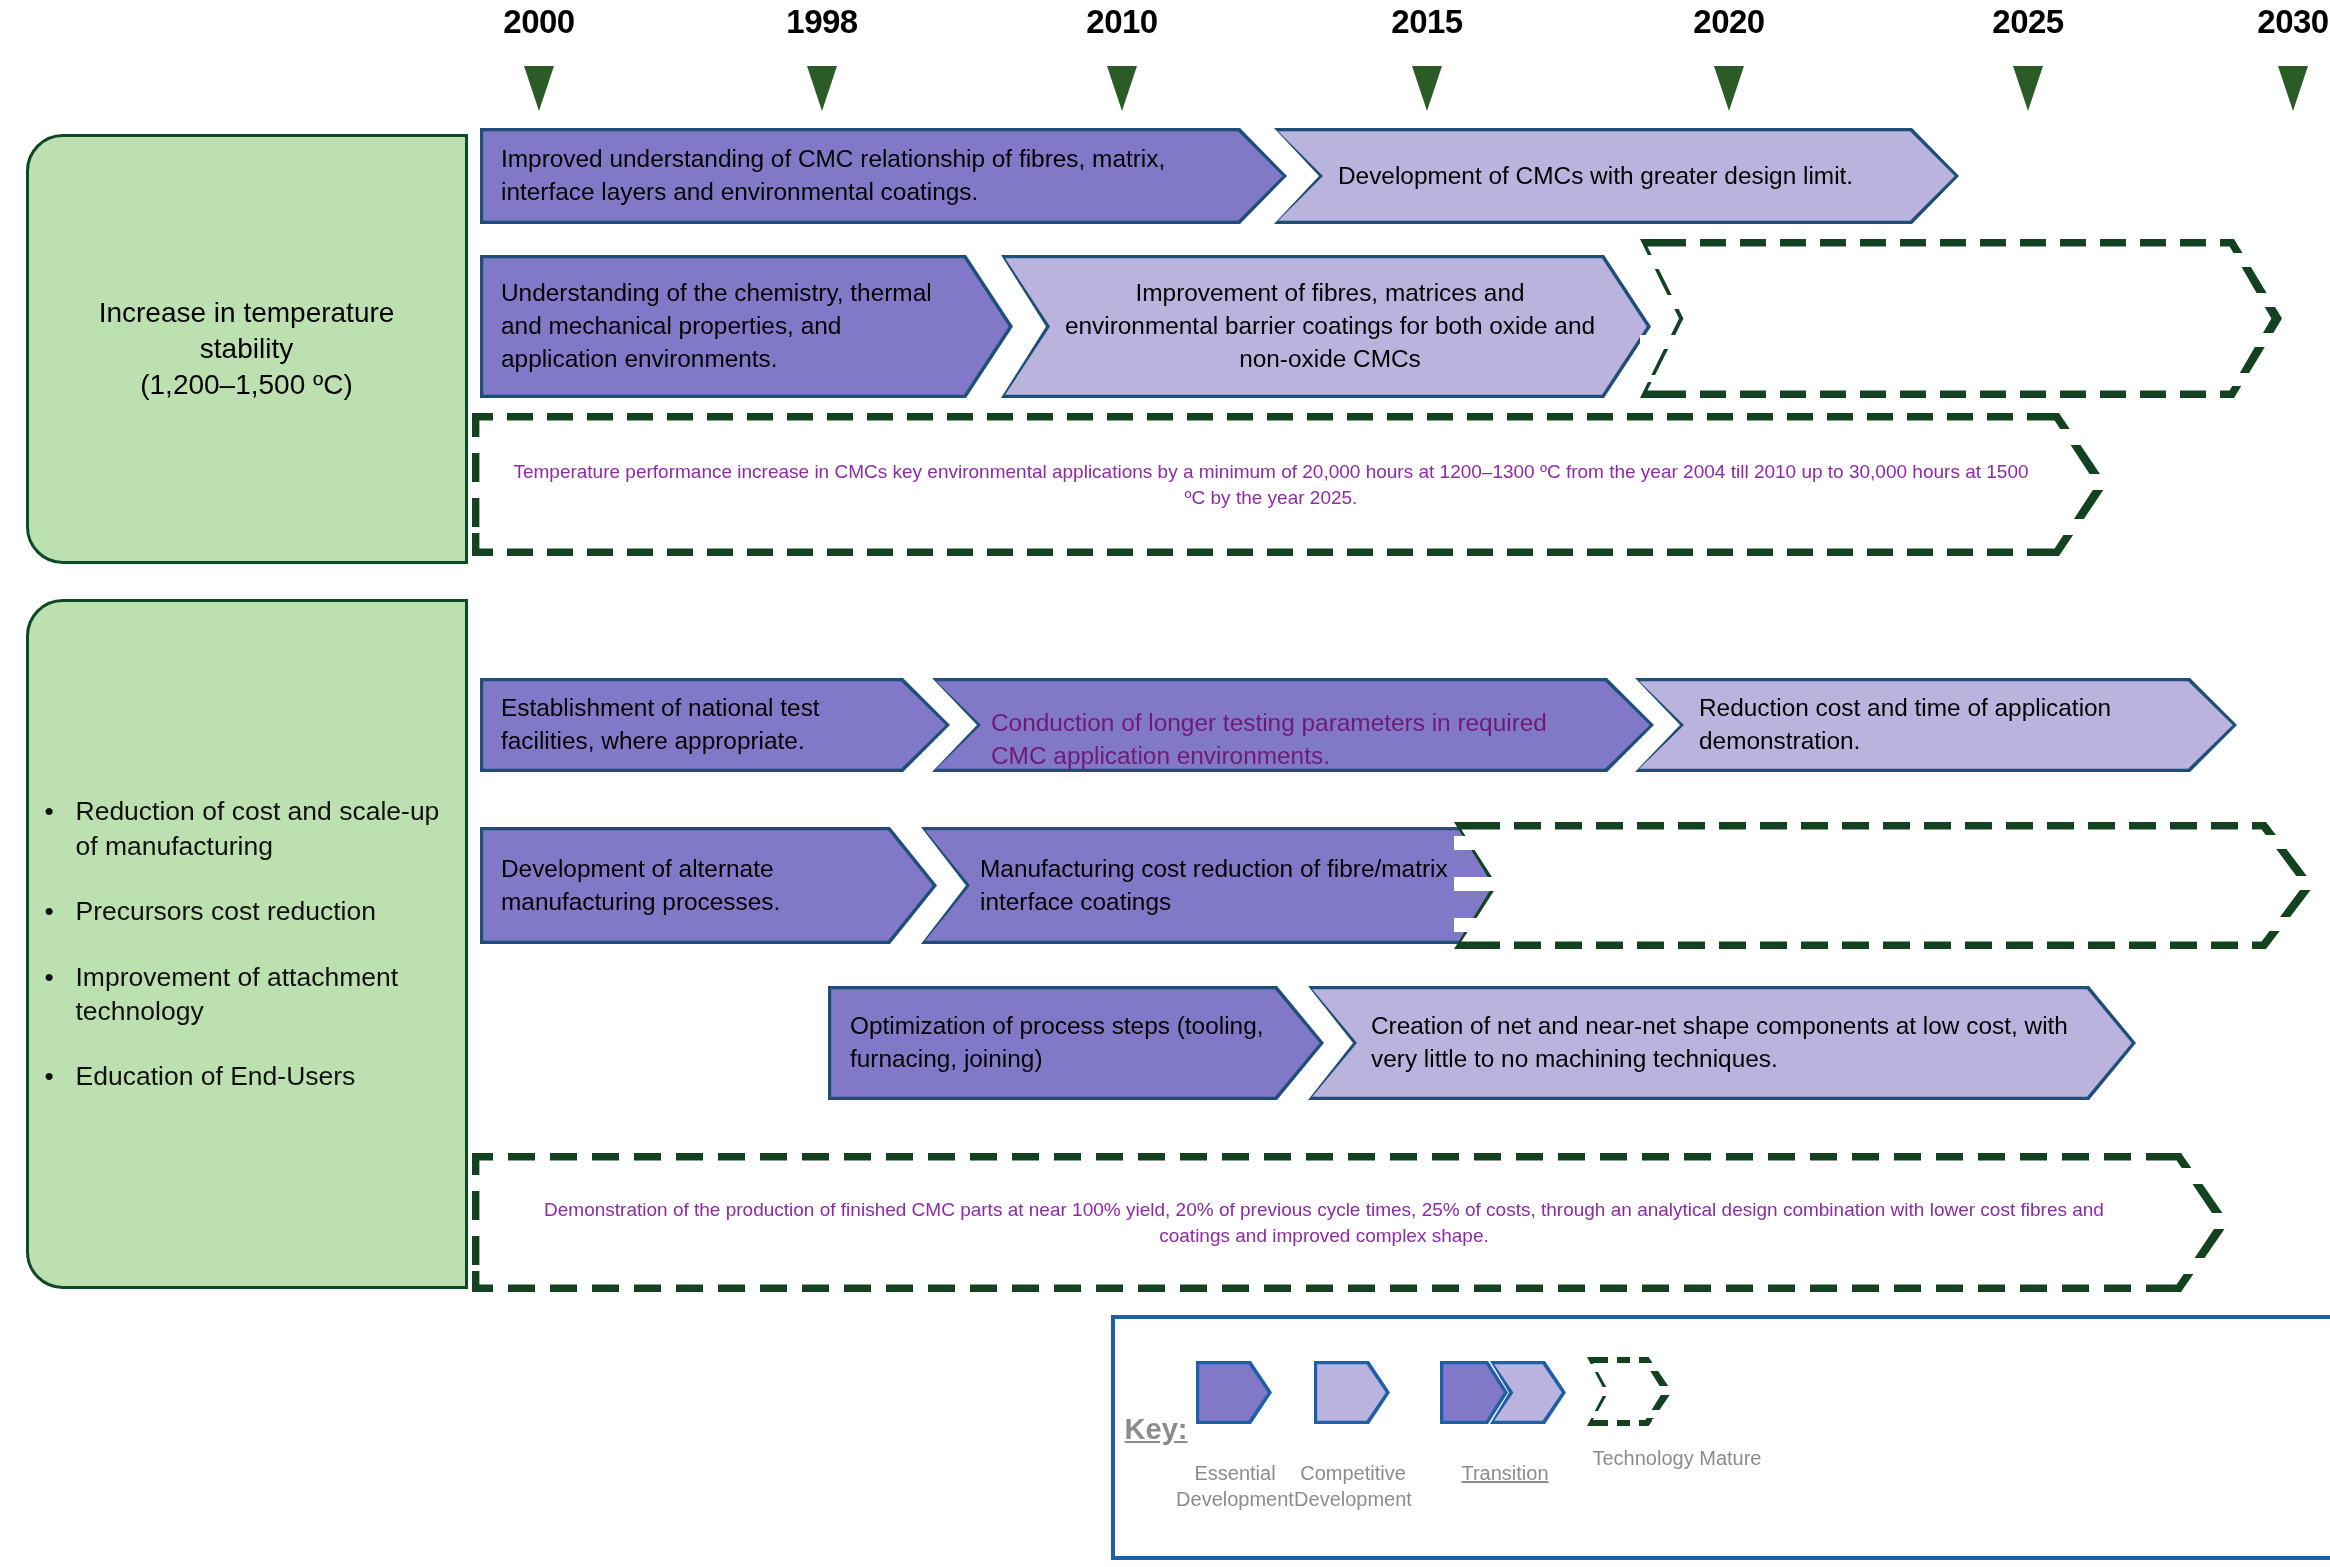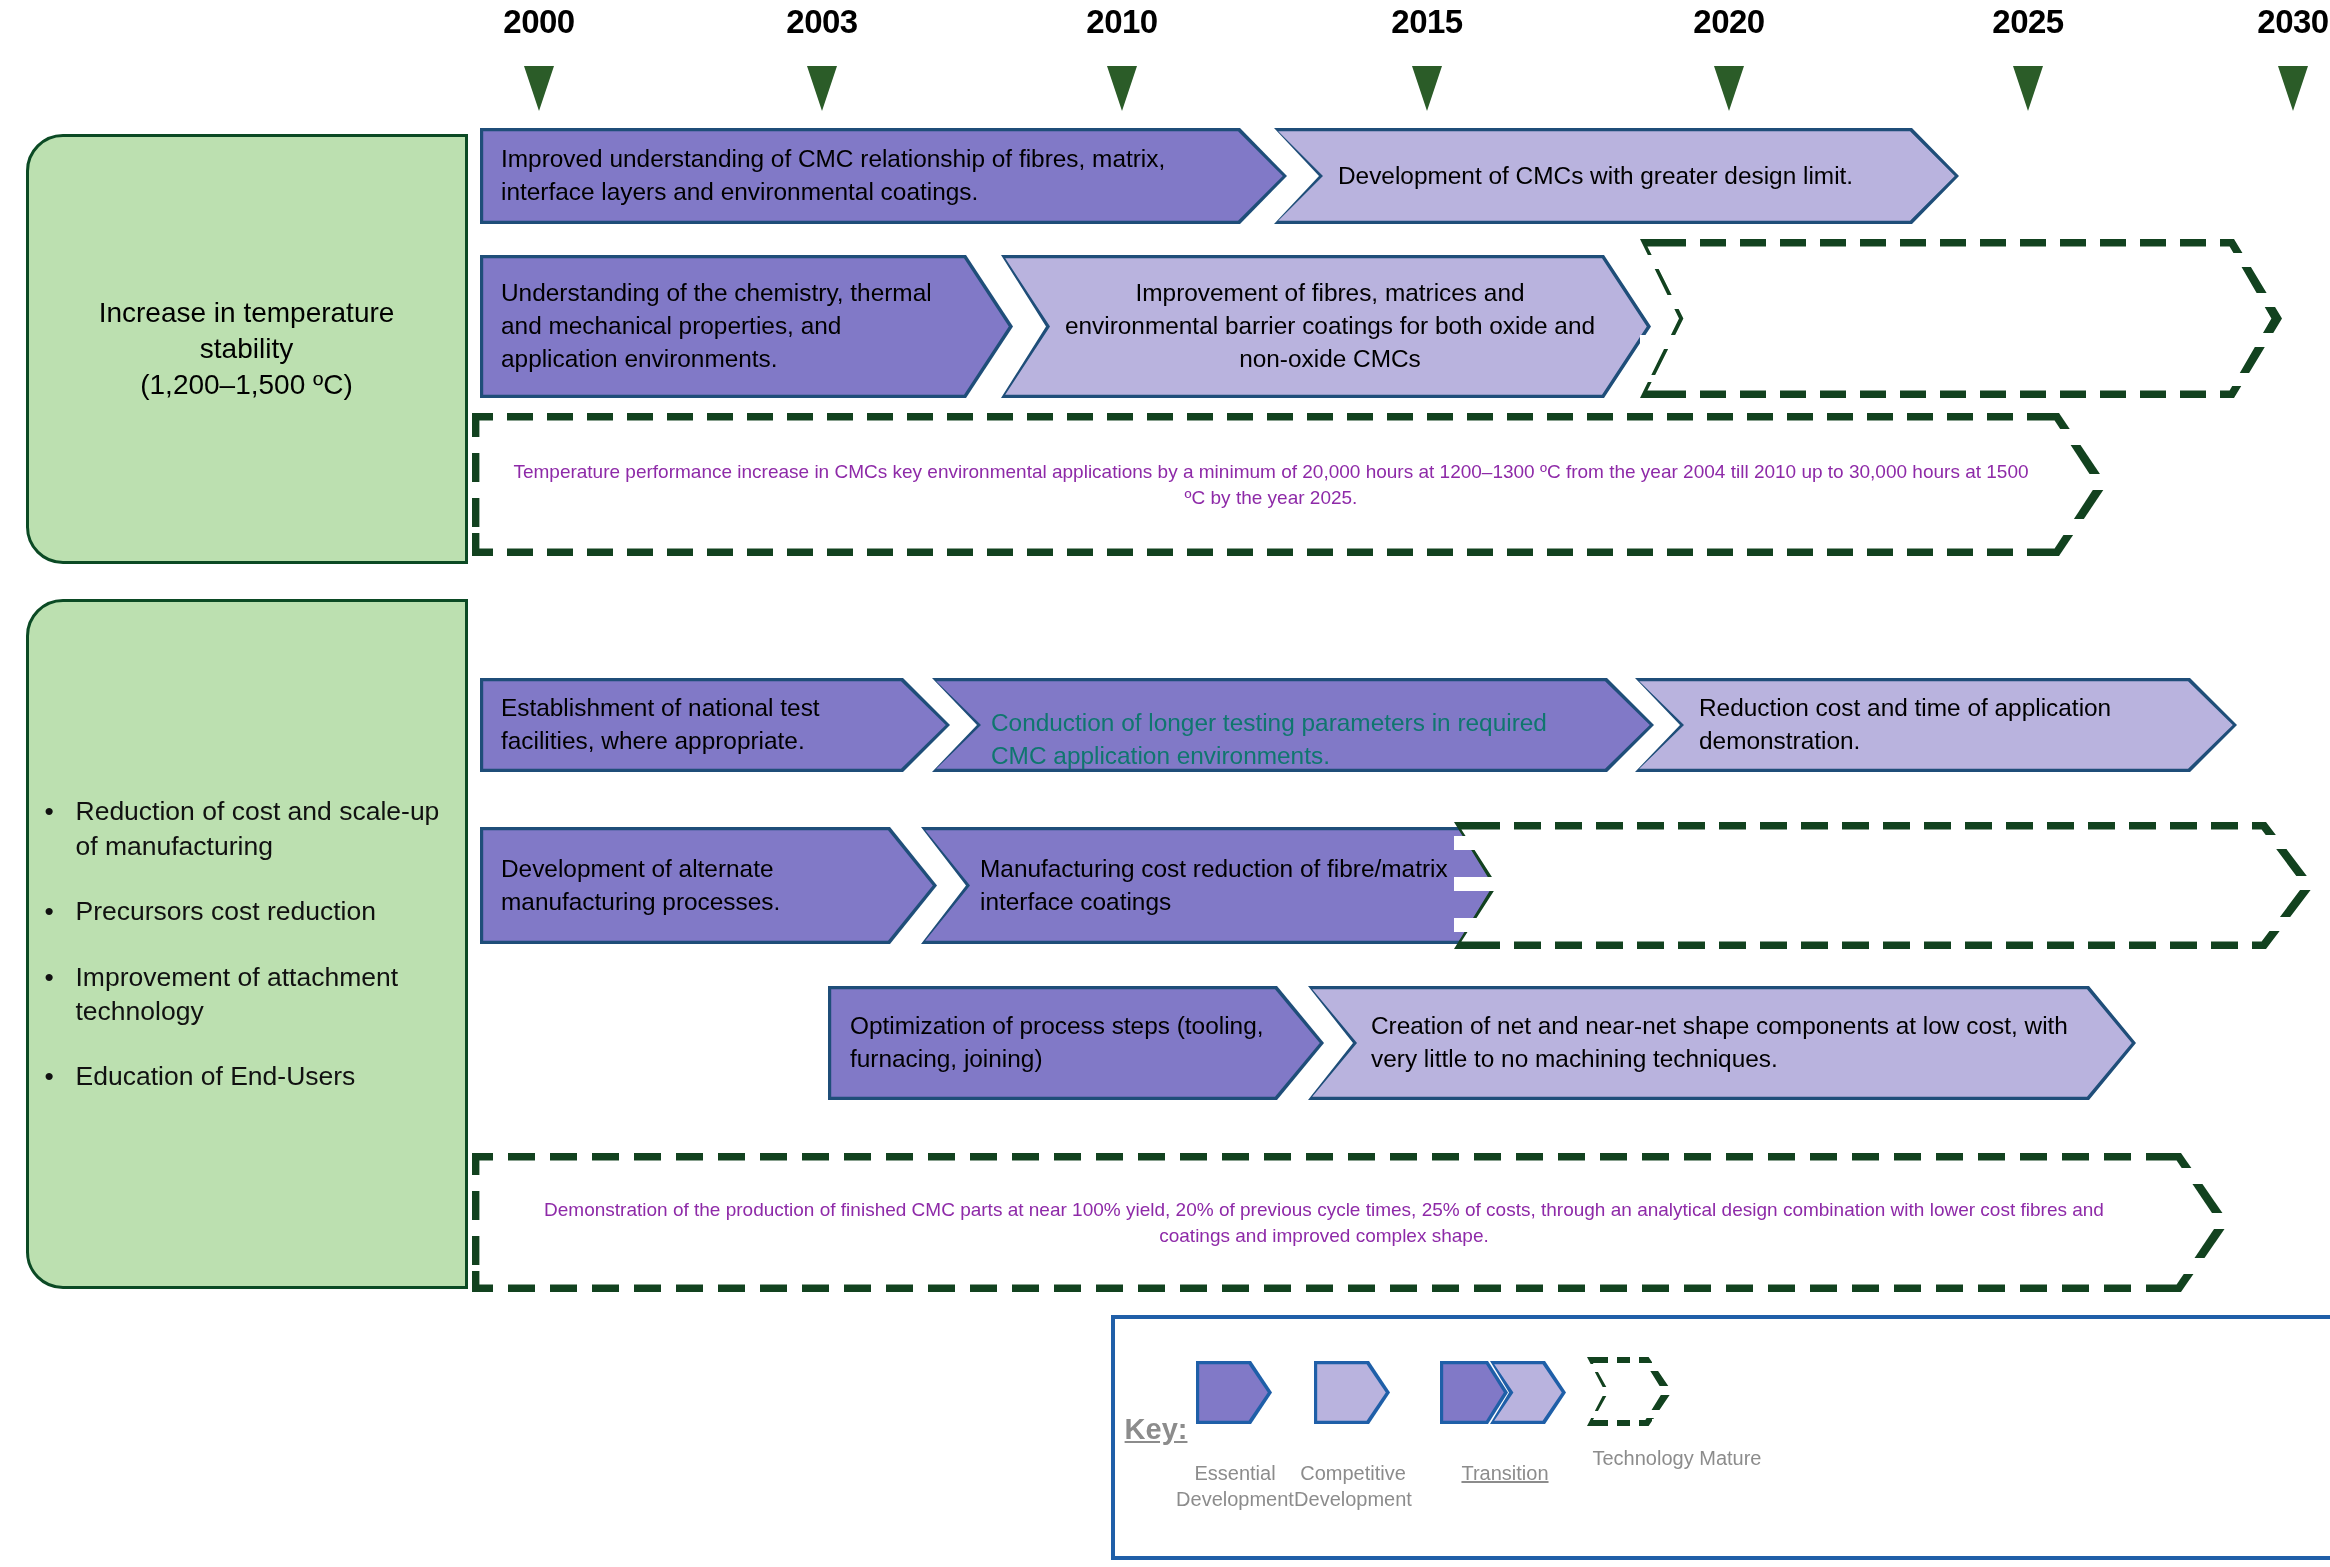--- a/index.html
+++ b/index.html
@@ -50,21 +50,21 @@
   .chevshape{position:absolute;box-sizing:border-box;}
   .chevshape .outer,.chevshape .inner{position:absolute;inset:0;}
   .chevshape .outer{background:#1F4E79;}
   .chevshape .inner{background:#8179C7;}
   .chevshape.light .inner{background:#B9B3DE;}
   .chevshape .label{
     position:absolute;inset:0;z-index:5;display:flex;align-items:center;
     font-size:24.4px;line-height:1.34;color:#000;
   }
   .chevshape .label > span{display:block;width:100%;padding-left:21px;padding-right:51px;box-sizing:border-box;}
-  .chevshape.white .label{color:#0f766e;margin-top:30px;}
+  .chevshape.white .label{color:#701a75;margin-top:30px;}
 
   
   .dashbox{
     position:absolute;box-sizing:border-box;
     display:flex;align-items:center;justify-content:center;
   }
   .dashbox .dash-outer{position:absolute;inset:0;background:#12421F;}
   .dashbox .dash-inner{position:absolute;background:#ffffff;}
   .dashbox .dash-label{
     position:relative;z-index:6;text-align:center;color:#8E2AA8;
@@ -93,21 +93,21 @@
   .key-shape .i{position:absolute;inset:0;background:#8179C7;}
   .key-shape.light .i{background:#B9B3DE;}
 </style>
 </head>
 <body>
 
 <div>
   <div class="year-label" style="left:539px">2000</div>
   <div class="year-tri" style="left:539px"></div>
 
-  <div class="year-label" style="left:822px">2003</div>
+  <div class="year-label" style="left:822px">1998</div>
   <div class="year-tri" style="left:822px"></div>
 
   <div class="year-label" style="left:1122px">2010</div>
   <div class="year-tri" style="left:1122px"></div>
 
   <div class="year-label" style="left:1427px">2015</div>
   <div class="year-tri" style="left:1427px"></div>
 
   <div class="year-label" style="left:1729px">2020</div>
   <div class="year-tri" style="left:1729px"></div>

